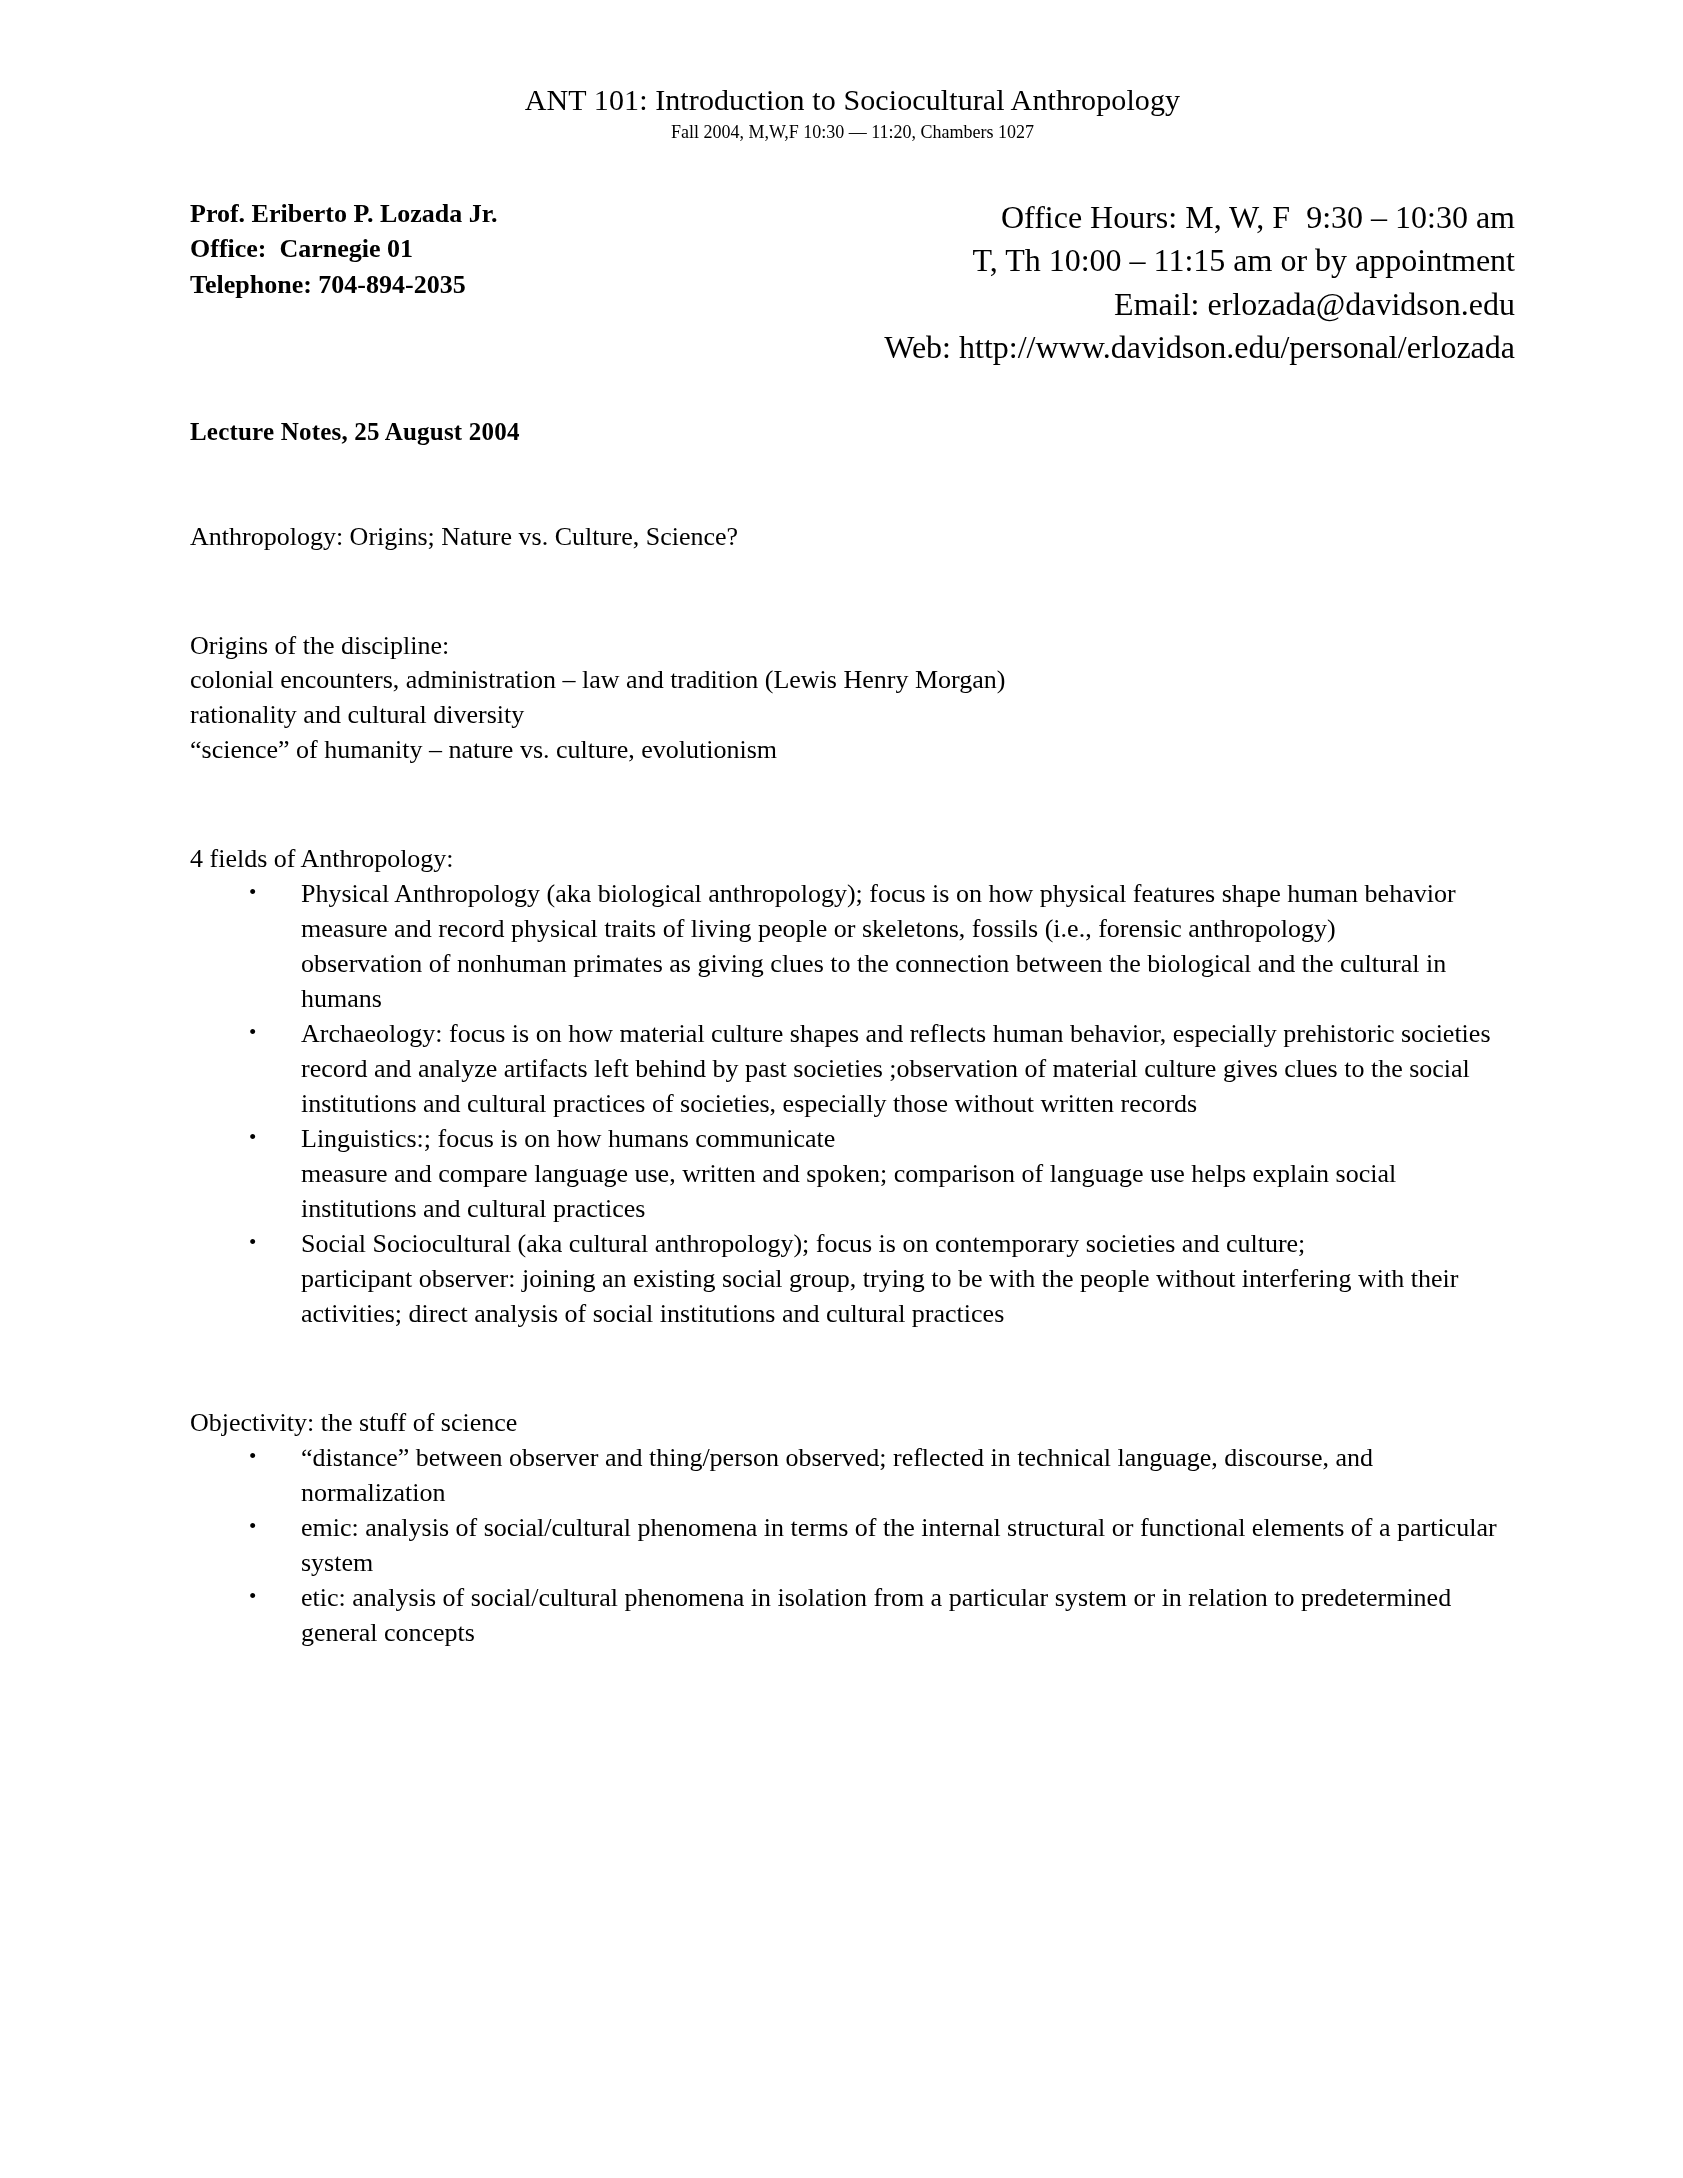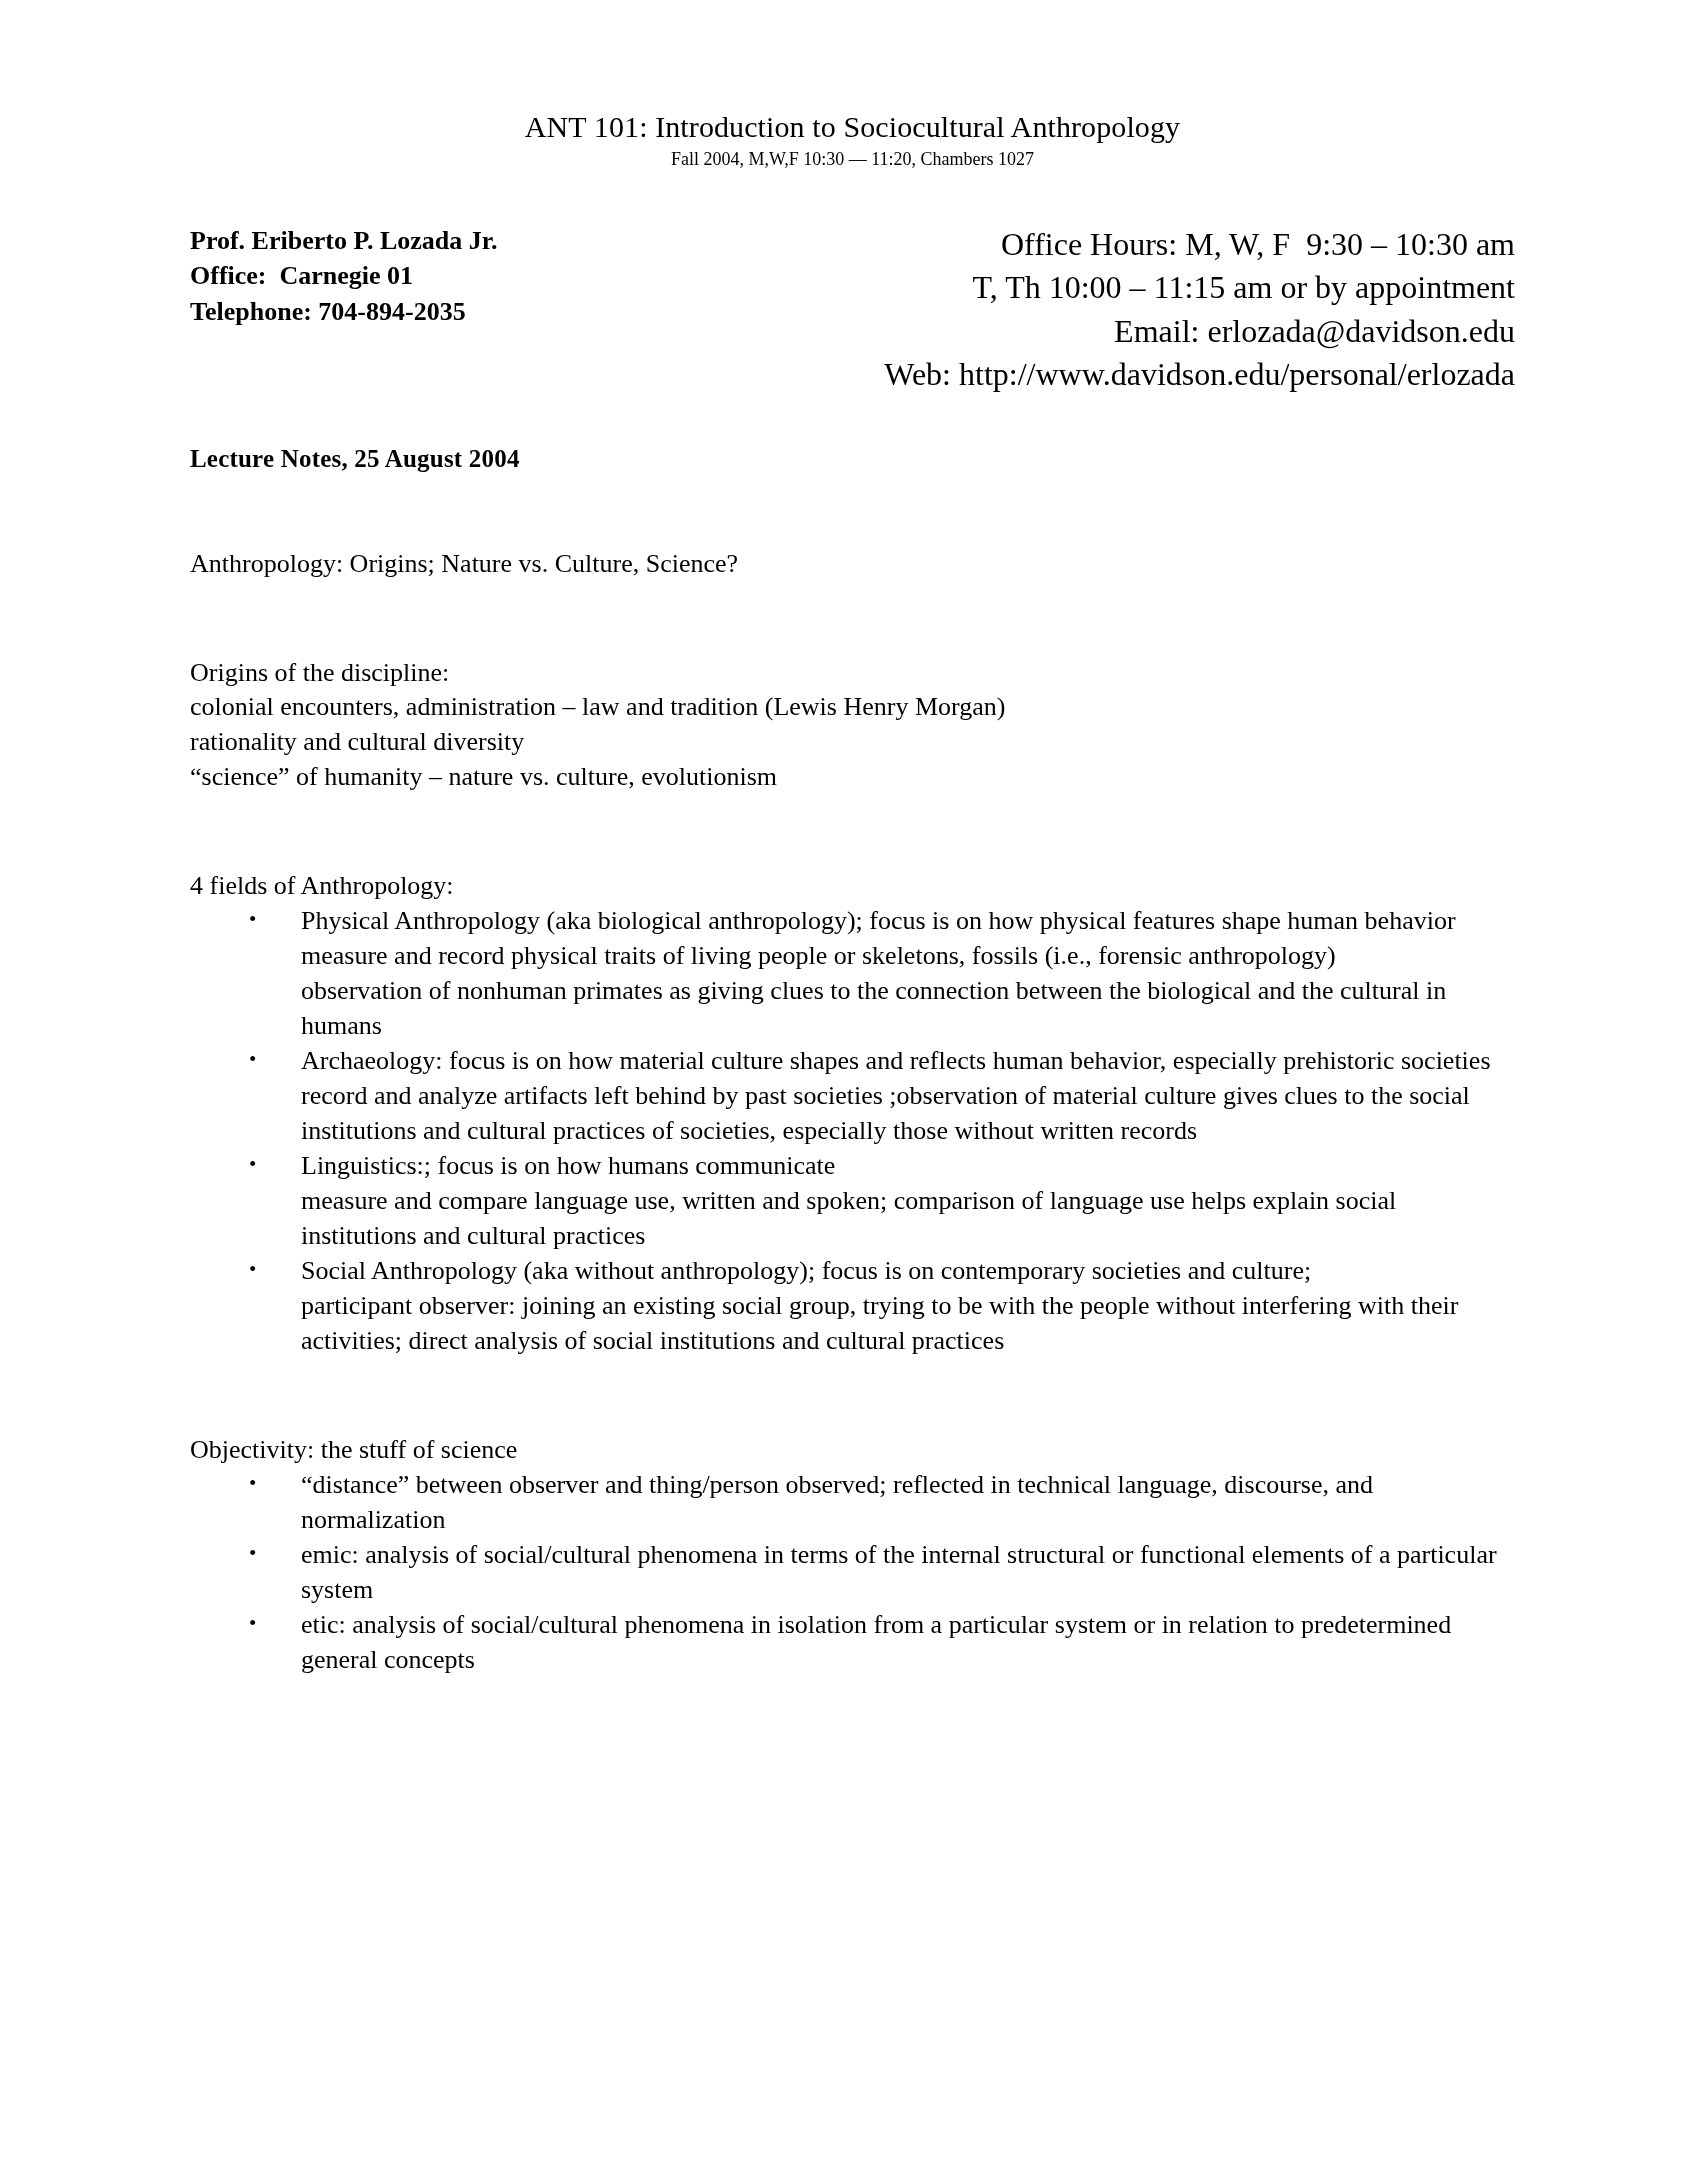--- a/index.html
+++ b/index.html
@@ -14,21 +14,21 @@
     font-family: "Liberation Serif", "DejaVu Serif", serif;
     color: #000000;
     -webkit-font-smoothing: none;
   }
   .page {
     position: relative;
     width: 1683px;
     height: 2178px;
     background: #ffffff;
     box-sizing: border-box;
-    padding: 109px 168px 0 190px;
+    padding: 82px 168px 0 190px;
   }
   .doc-title {
     text-align: center;
     font-size: 30px;
     line-height: 1.22;
     letter-spacing: 0.1px;
     margin: 0;
     font-weight: normal;
   }
   .doc-subtitle {
@@ -145,21 +145,21 @@
         <span class="sub-line">Archaeology: focus is on how material culture shapes and reflects human behavior, especially prehistoric societies</span>
         <span class="sub-line">record and analyze artifacts left behind by past societies ;observation of material culture gives clues to the social institutions and cultural practices of societies, especially those without written records</span>
       </li>
       <li>
         <span class="marker">•</span>
         <span class="sub-line">Linguistics:; focus is on how humans communicate</span>
         <span class="sub-line">measure and compare language use, written and spoken; comparison of language use helps explain social institutions and cultural practices</span>
       </li>
       <li>
         <span class="marker">•</span>
-        <span class="sub-line">Social Anthropology (aka without anthropology); focus is on contemporary societies and culture;</span>
+        <span class="sub-line">Social Sociocultural (aka cultural anthropology); focus is on contemporary societies and culture;</span>
         <span class="sub-line">participant observer: joining an existing social group, trying to be with the people without interfering with their activities; direct analysis of social institutions and cultural practices</span>
       </li>
     </ul>
   </div>
 
   <div class="para-block">
     <div class="para">Objectivity:  the stuff of science</div>
     <ul class="bullets">
       <li>
         <span class="marker">•</span>

